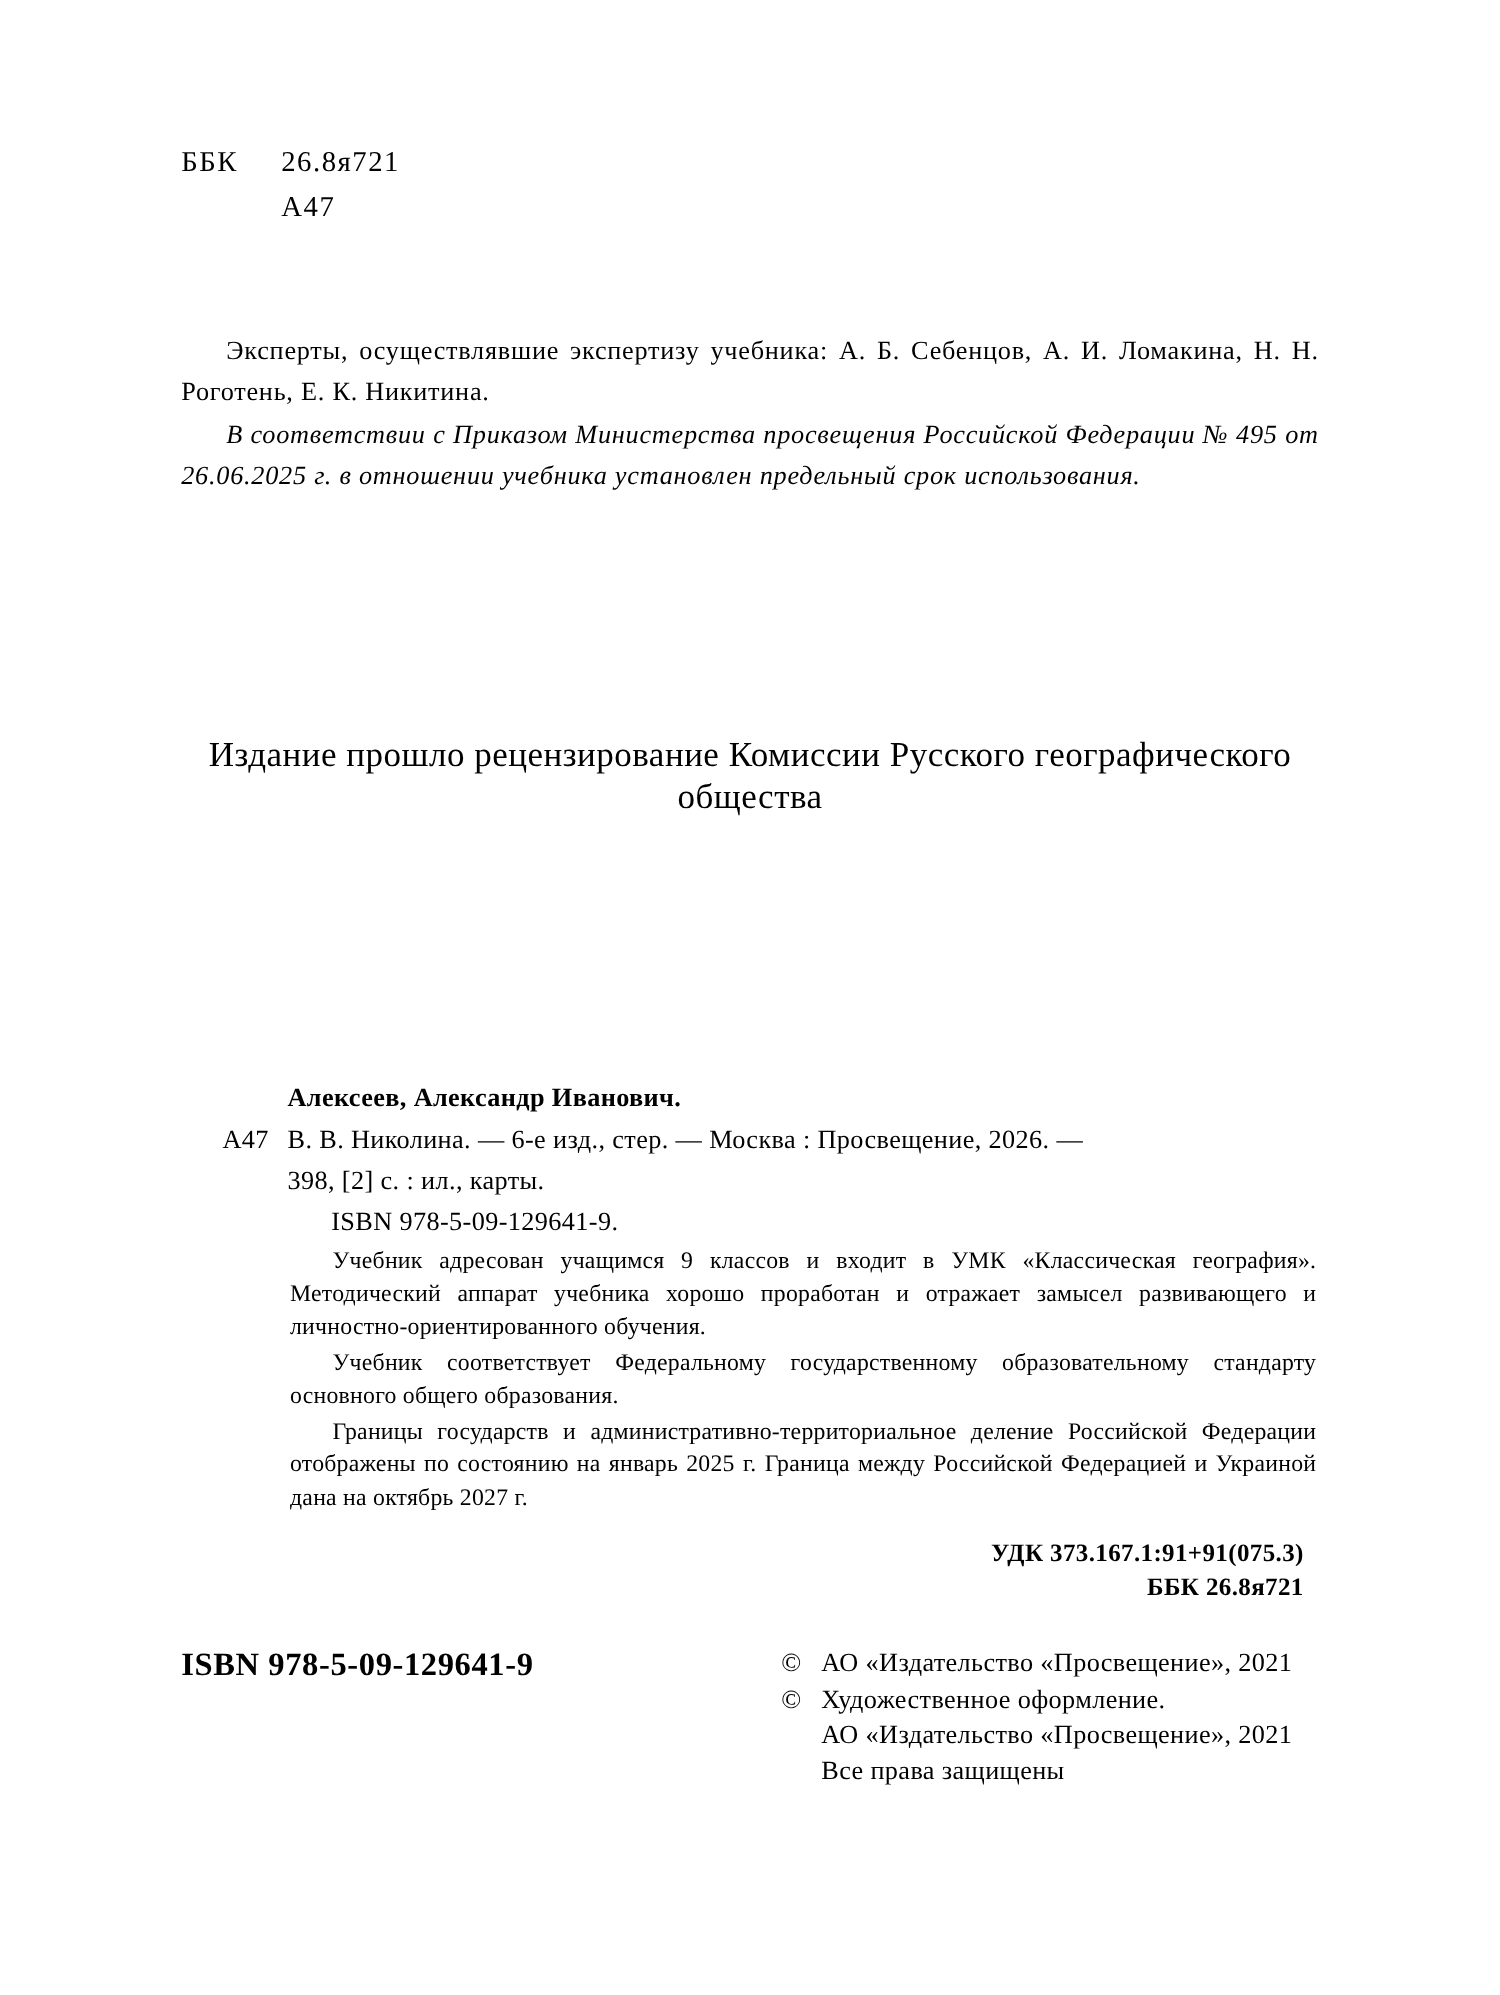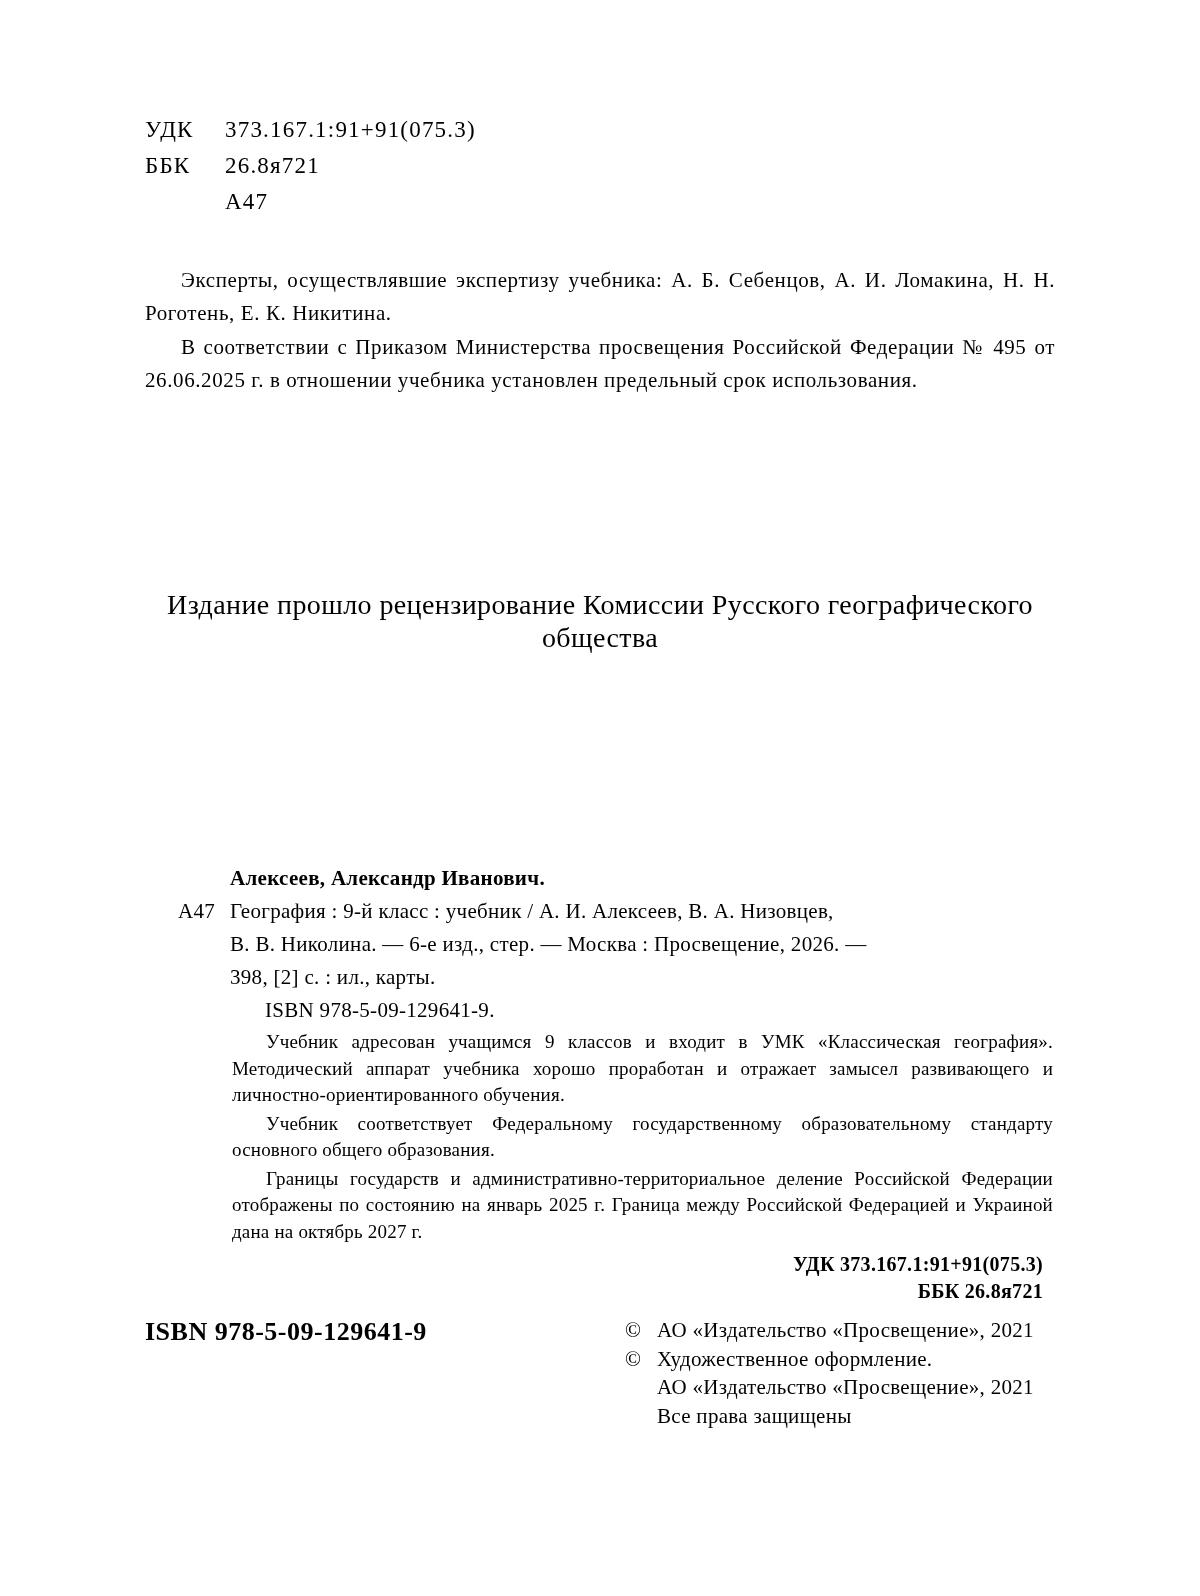--- a/index.html
+++ b/index.html
@@ -29,21 +29,21 @@
   .para {
     left: 145px;
     width: 910px;
     font-size: 21px;
     line-height: 33px;
     text-align: justify;
     text-indent: 36px;
     letter-spacing: 0.6px;
   }
   .para-experts { top: 264px; }
-  .para-order { top: 331px; }
+  .para-order { top: 331px; font-style: italic; }
 
   
   .review {
     left: 145px; top: 588px;
     width: 910px;
     font-size: 28px;
     line-height: 33px;
     text-align: center;
     letter-spacing: 0.4px;
   }
@@ -78,21 +78,21 @@
     text-indent: 34px;
     margin: 2px;
   }
 
   .udk-right {
     text-align: right;
     padding-right: 12px;
     font-weight: bold;
     font-size: 20px;
     line-height: 27px;
-    margin-top: 6px;
+    margin-top: 18px;
     letter-spacing: 0.3px;
   }
 
   
   .footer {
     left: 145px; top: 1316px;
     width: 910px;
     font-size: 21px;
     line-height: 28.5px;
   }
@@ -112,44 +112,39 @@
     letter-spacing: 0.3px;
   }
 </style>
 </head>
 <body>
 
 <div>
 
   <div class="abs class-block">
     <div class="class-row">
-      <span class="class-label">УДК</span>
-      <span>373.167.1:91+91(075.3)</span>
-    </div>
-    <div class="class-row">
       <span class="class-label">ББК</span>
       <span>26.8я721</span>
     </div>
     <div class="class-code-indent">А47</div>
   </div>
 
   <div class="abs para para-experts">Эксперты, осуществлявшие экспертизу учебника: А. Б. Себенцов, А. И. Ломакина, Н. Н. Роготень, Е. К. Никитина.</div>
 
   <div class="abs para para-order">В соответствии с Приказом Министерства просвещения Российской Федерации № 495 от 26.06.2025 г. в отношении учебника установлен предельный срок использования.</div>
 
   <div class="abs review">
     <div>Издание прошло рецензирование Комиссии Русского географического общества</div>
   </div>
 
   <div class="abs catalog">
     <div class="catalog-author">Алексеев, Александр Иванович.</div>
 
     <div class="catalog-entry">
       <span class="catalog-code">А47</span>
-      <div>География : 9-й класс : учебник / А. И. Алексеев, В. А. Низовцев,</div>
       <div>В. В. Николина. — 6-е изд., стер. — Москва : Просвещение, 2026. —</div>
       <div>398, [2] с. : ил., карты.</div>
     </div>
 
     <div class="catalog-isbn">ISBN 978-5-09-129641-9.</div>
 
     <div class="annotations">
       <p class="ann">Учебник адресован учащимся 9 классов и входит в УМК «Классическая география». Методический аппарат учебника хорошо проработан и отражает замысел развивающего и личностно-ориентированного обучения.</p>
       <p class="ann">Учебник соответствует Федеральному государственному образовательному стандарту основного общего образования.</p>
       <p class="ann">Границы государств и административно-территориальное деление Российской Федерации отображены по состоянию на январь 2025 г. Граница между Российской Федерацией и Украиной дана на октябрь 2027 г.</p>

